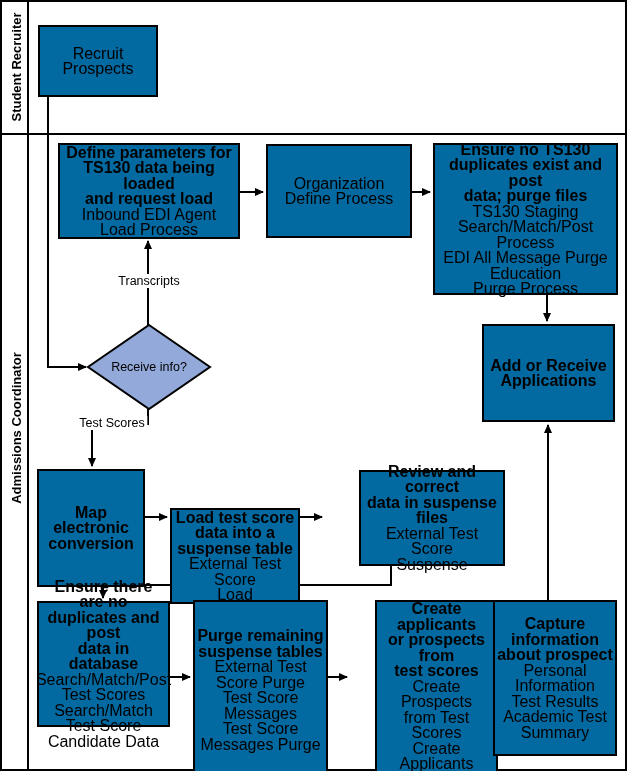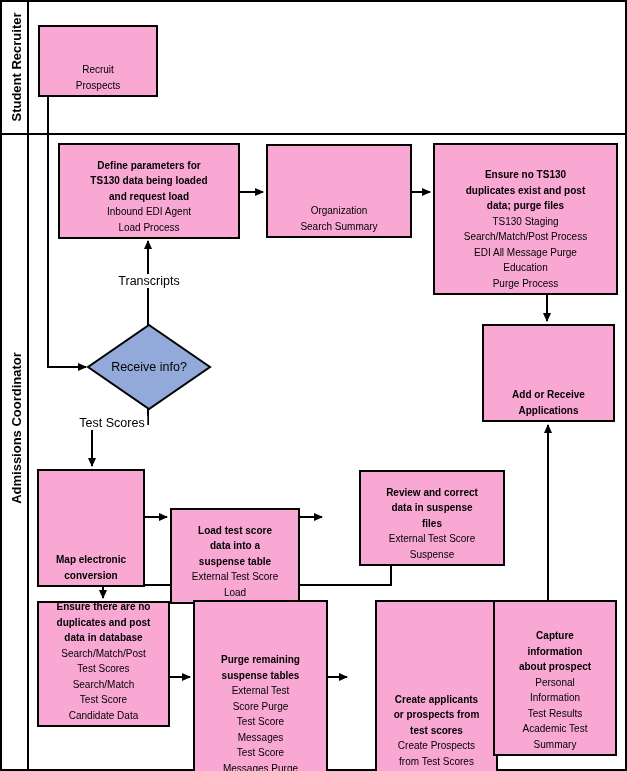--- a/index.html
+++ b/index.html
@@ -9,23 +9,23 @@
          border:2px solid #000;box-sizing:border-box;}
   .lane-sep-v{position:absolute;left:27px;top:2px;width:2px;height:767px;background:#000;}
   .lane-sep-h{position:absolute;left:2px;top:133px;width:623px;height:2px;background:#000;}
   .lane-label{position:absolute;transform:translate(-50%,-50%) rotate(-90deg);
               font-weight:bold;font-size:13px;white-space:nowrap;}
   #lane1-label{left:16px;top:67px;}
   #lane2-label{left:16px;top:428px;}
 
   svg.wires{position:absolute;left:0;top:0;pointer-events:none;}
 
-  .node{position:absolute;background:#f9a8d4;border:2px solid #000;box-sizing:border-box;
-        display:flex;flex-direction:column;align-items:center;justify-content:flex-end;
-        text-align:center;font-size:10px;line-height:15.5px;padding:2px;}
+  .node{position:absolute;background:#0369a1;border:2px solid #000;box-sizing:border-box;
+        display:flex;flex-direction:column;align-items:center;justify-content:center;
+        text-align:center;font-size:16px;line-height:15.5px;padding:2px;}
   .node .t{font-weight:bold;white-space:pre-line;}
   .node .b{font-weight:normal;white-space:pre-line;}
 
   #n-recruit   {left:38px; top:25px;  width:120px;height:72px;}
   #n-define    {left:58px; top:143px; width:182px;height:96px;}
   #n-move      {left:266px;top:144px; width:146px;height:94px;}
   #n-ensurets  {left:433px;top:143px; width:185px;height:152px;}
   #n-addrec    {left:482px;top:324px; width:133px;height:98px;}
   #n-map       {left:37px; top:469px; width:108px;height:118px;}
   #n-load      {left:170px;top:470px; width:130px;height:96px;margin-top:38px;}
@@ -86,21 +86,21 @@
   <div class="node" id="n-define">
     <div class="t">Define parameters for
 TS130 data being loaded
 and request load</div>
     <div class="b">Inbound EDI Agent
 Load Process</div>
   </div>
 
   <div class="node" id="n-move">
     <div class="b">Organization
-Search Summary</div>
+Define Process</div>
   </div>
 
   <div class="node" id="n-ensurets">
     <div class="t">Ensure no TS130
 duplicates exist and post
 data; purge files</div>
     <div class="b">TS130 Staging
 Search/Match/Post Process
 EDI All Message Purge
 Education

